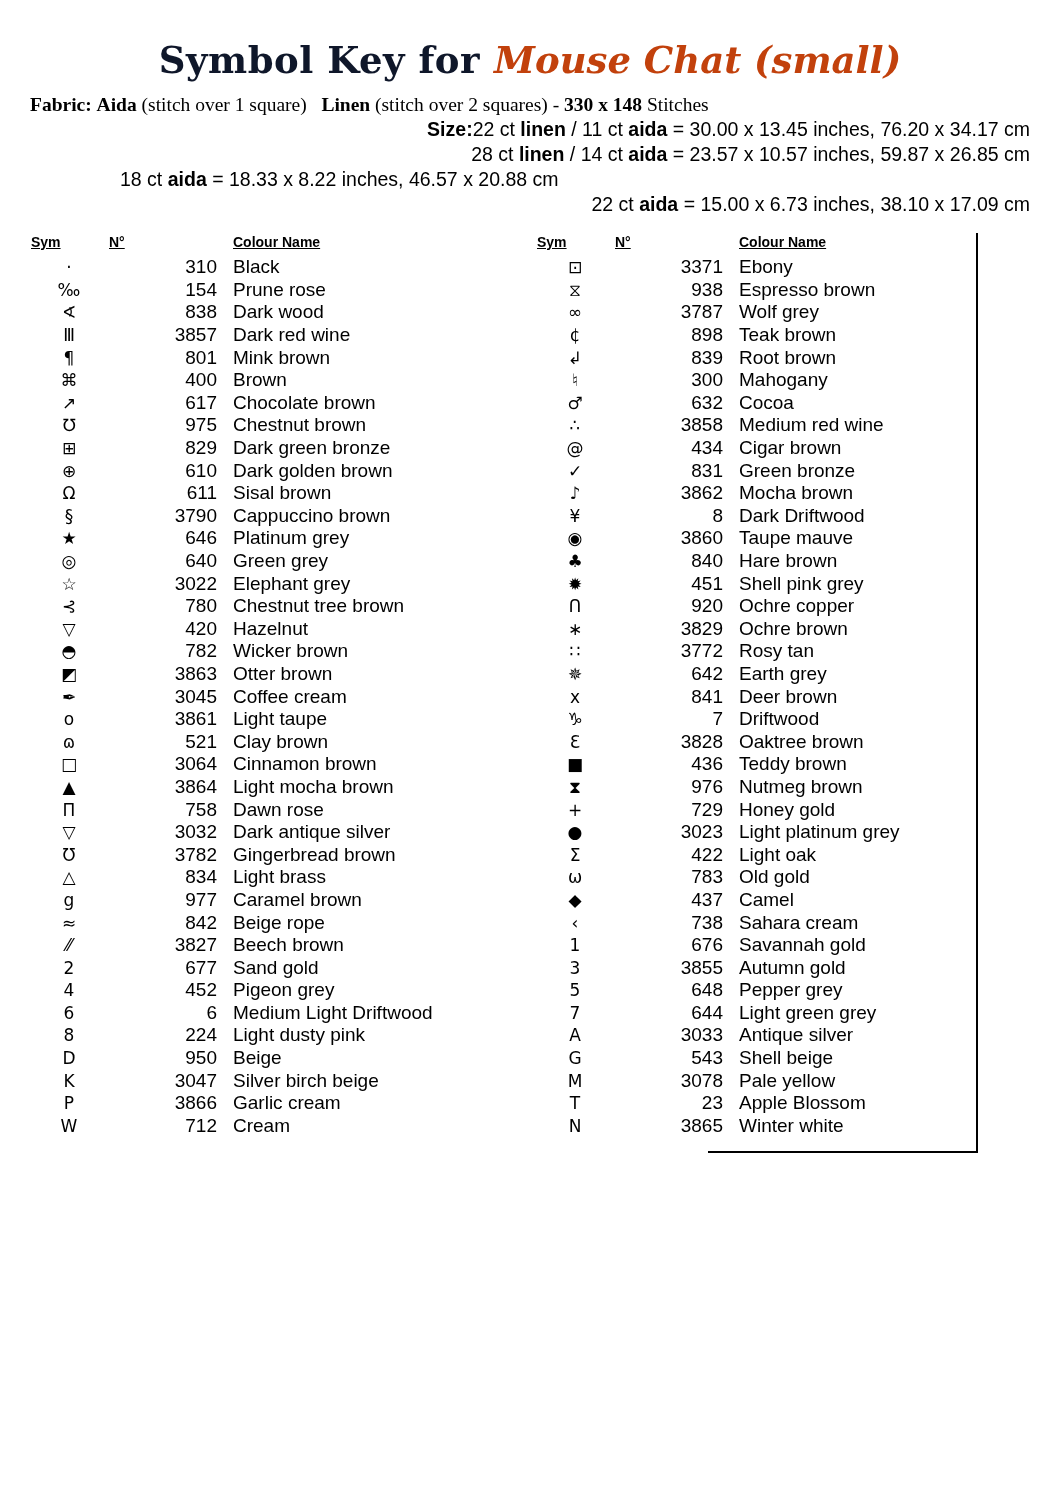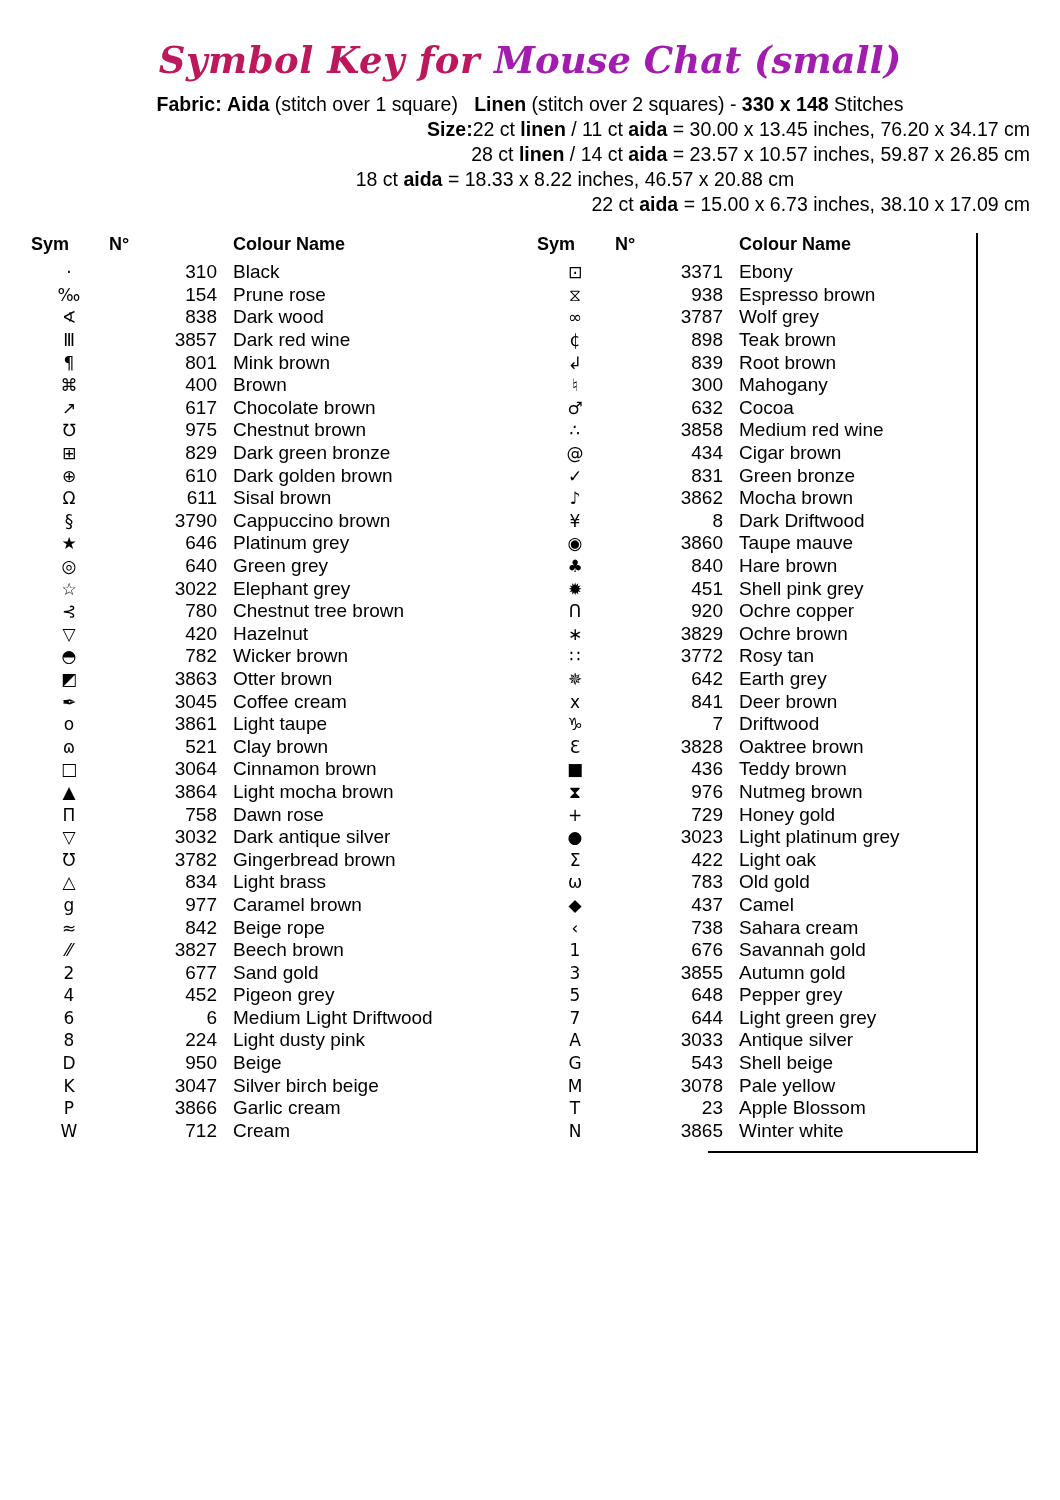--- a/index.html
+++ b/index.html
@@ -24,48 +24,47 @@
   }
   
   .title-row {
     text-align: center;
     margin-top: 38px;
     white-space: nowrap;
   }
   .title-main {
     font-family: "DejaVu Serif", serif;
     font-weight: bold;
-    font-style: italic;
     font-size: 37px;
     letter-spacing: 0.5px;
-    color: #be185d;
+    color: #0f172a;
   }
   .title-accent {
     font-family: "DejaVu Serif", serif;
     font-weight: bold;
     font-style: italic;
     font-size: 37px;
-    color: #a21caf;
+    color: #c2410c;
     margin-left: 14px;
   }
   
   .info {
     margin-top: 10px;
     padding-left: 30px;
     padding-right: 30px;
     font-size: 19.5px;
     line-height: 25px;
   }
   .info-line {
     white-space: nowrap;
   }
-  .info-line.l1 { text-align: center; }
+  .info-line.l1 { text-align: left; font-family: Liberation Serif, serif; }
   .info-line.l2 { text-align: right; }
   .info-line.l3 { text-align: right; padding-left: 20px;}
-  .info-line.l4 { text-align: center; padding-left: 90px;}
+  .info-line.l4 { padding-left: 90px;}
   .info-line.l5 { text-align: right; padding-left: 110px;}
   .b { font-weight: bold; }
   .lbl-size {
     font-weight: bold;
     display: inline-block;
     width: 142px;
   }
   
   .key-wrap {
     position: relative;
@@ -95,22 +94,23 @@
     top: 918px;
     width: 270px;
     border-top: 2px solid #000;
   }
   table.key {
     border-collapse: collapse;
     width: 940px;
     table-layout: fixed;
   }
   table.key th {
-    font-size: 18px;
+    font-size: 14px;
     font-weight: bold;
+    text-decoration: underline;
     padding-bottom: 6px;
     text-align: left;
     vertical-align: bottom;
     margin-left: 28px;
   }
   table.key td {
     font-size: 19px;
     padding: 0;
     height: 22.6px;
     vertical-align: middle;

